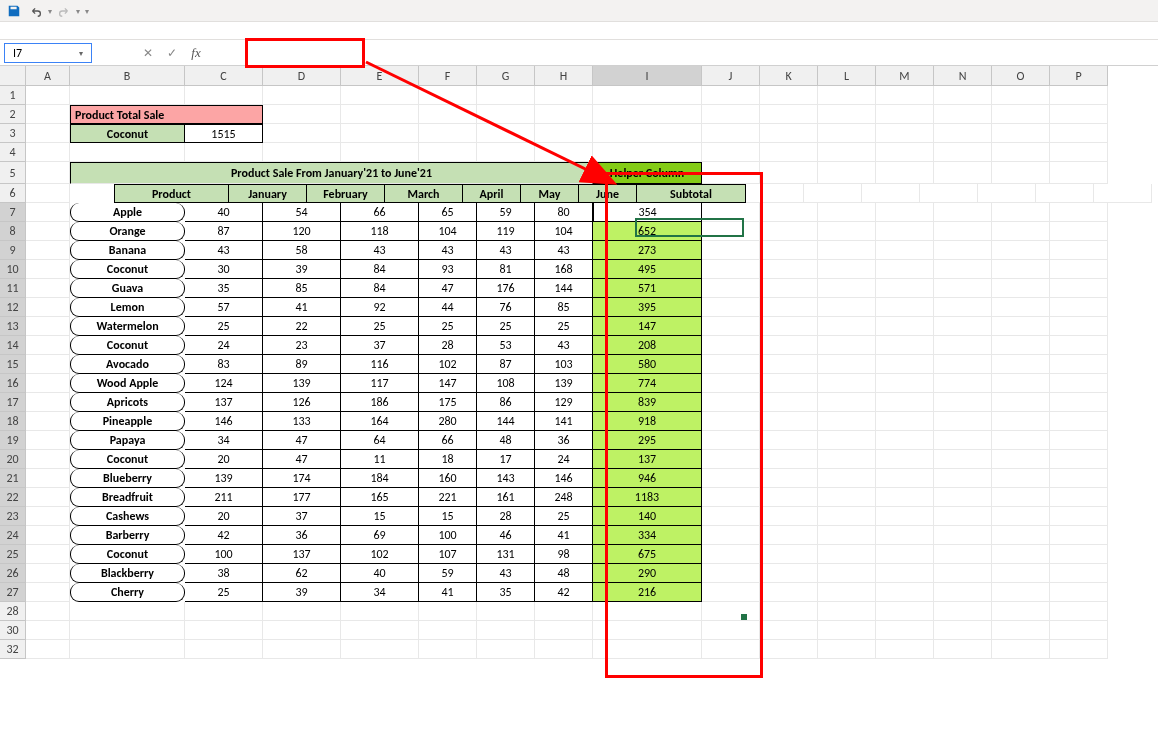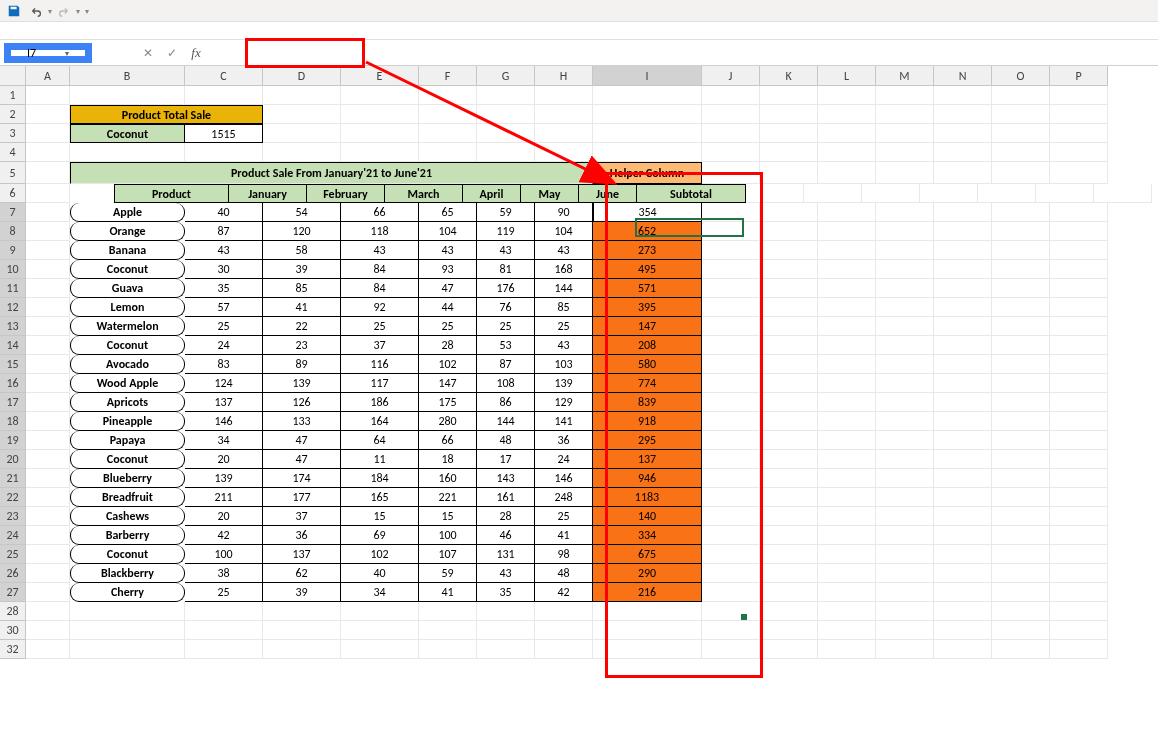--- a/index.html
+++ b/index.html
@@ -8,21 +8,21 @@
   
   .qat { height: 22px; background: #f3f2f1; display: flex; align-items: center; padding-left: 4px; gap: 2px; border-bottom: 1px solid #e1dfdd; }
   .qat-btn { width: 20px; height: 18px; border-radius: 2px; display: flex; align-items: center; justify-content: center; cursor: pointer; }
   .qat-sep { width: 4px; height: 14px; display: flex; align-items: center; justify-content: center; color: #888; font-size: 8px; }
 
   
   .spacer-row { height: 18px; background: #fff; border-bottom: 1px solid #e1dfdd; }
 
   
   .fbar { height: 26px; display: flex; align-items: center; border-bottom: 1px solid #d0d0d0; background: #fff; padding: 2px 4px; gap: 0; }
-  .namebox { width: 88px; height: 20px; border: 7px solid #3b82f6; padding: 0 16px; display: flex; align-items: center; justify-content: space-between; font-size: 12px; }
+  .namebox { width: 88px; height: 20px; border: 1px solid #3b82f6; padding: 0 8px; display: flex; align-items: center; justify-content: space-between; font-size: 12px; }
   .namebox .caret { font-size: 8px; color: #666; }
   .fbar-gap { width: 44px; }
   .fbar-icons { display: flex; align-items: center; gap: 0; height: 20px; }
   .fbar-icon { width: 24px; height: 20px; display: flex; align-items: center; justify-content: center; color: #888; font-size: 12px; }
   .fbar-icon.fx { font-style: italic; font-family: "Times New Roman", serif; font-size: 13px; color: #555; }
   .fbar-icon.cancel { color: #888; }
   .fbar-icon.confirm { color: #888; }
   .formula-input { flex: 1; height: 20px; border: none; padding: 0 6px; font-size: 12px; font-family: Calibri, Arial, sans-serif; outline: none; }
 
   
@@ -53,29 +53,29 @@
   .cI { width: 109px; }
   .cJ { width: 58px; }
   .cK { width: 58px; }
   .cL { width: 58px; }
   .cM { width: 58px; }
   .cN { width: 58px; }
   .cO { width: 58px; }
   .cP { width: 58px; }
 
   
-  .hdr-green { background: #fdba74; font-weight: bold; border: 1px solid #000; justify-content: center; }
+  .hdr-green { background: #84cc16; font-weight: bold; border: 1px solid #000; justify-content: center; }
   .hdr-green2 { background: #c5e0b4; font-weight: bold; border-right: 1px solid #000; border-bottom: 1px solid #000; border-top: 1px solid #000; justify-content: center; }
   .data-cell-left { border-left: 1px solid #000; border-right: 1px solid #000; border-bottom: 1px solid #000; justify-content: center; font-weight: bold; border-radius: 9px; }
   .data-cell-r { border-right: 1px solid #000; border-bottom: 1px solid #000; justify-content: center; }
-  .sub-cell { background: #f97316; border-right: 1px solid #000; border-bottom: 1px solid #000; justify-content: center; }
+  .sub-cell { background: #bef264; border-right: 1px solid #000; border-bottom: 1px solid #000; justify-content: center; }
   .sub-cell-active { background: #fff; justify-content: center; }
 
   .merged-title { background: #c5e0b4; font-weight: bold; justify-content: center; border-top: 1px solid #000; border-left: 1px solid #000; border-right: 1px solid #000; }
-  .total-label-row { background: #eab308; font-weight: bold; justify-content: center; border-top: 1px solid #000; border-left: 1px solid #000; border-right: 1px solid #000; }
+  .total-label-row { background: #fca5a5; font-weight: bold; border-top: 1px solid #000; border-left: 1px solid #000; border-right: 1px solid #000; }
 
   
   .annot { position: absolute; pointer-events: none; }
   .red-box1 { border: 3px solid #ff0000; }
   .red-box2 { border: 3px solid #ff0000; }
   .red-arrow { position: absolute; pointer-events: none; }
 
   .active-cell-border { position: absolute; border: 2px solid #217346; pointer-events: none; }
   .fill-handle { position: absolute; width: 6px; height: 6px; background: #217346; pointer-events: none; }
 </style>
@@ -292,21 +292,21 @@
       <div class="cell cE data-cell-r">
         <span>66</span>
       </div>
       <div class="cell cF data-cell-r">
         <span>65</span>
       </div>
       <div class="cell cG data-cell-r">
         <span>59</span>
       </div>
       <div class="cell cH data-cell-r">
-        <span>90</span>
+        <span>80</span>
       </div>
       <div class="cell cI sub-cell-active" style="border-left:1px solid #000;border-right:1px solid #000;border-bottom:1px solid #000;">
         <span>354</span>
       </div>
       <div class="cell cJ"></div>
       <div class="cell cK"></div>
       <div class="cell cL"></div>
       <div class="cell cM"></div>
       <div class="cell cN"></div>
       <div class="cell cO"></div>

